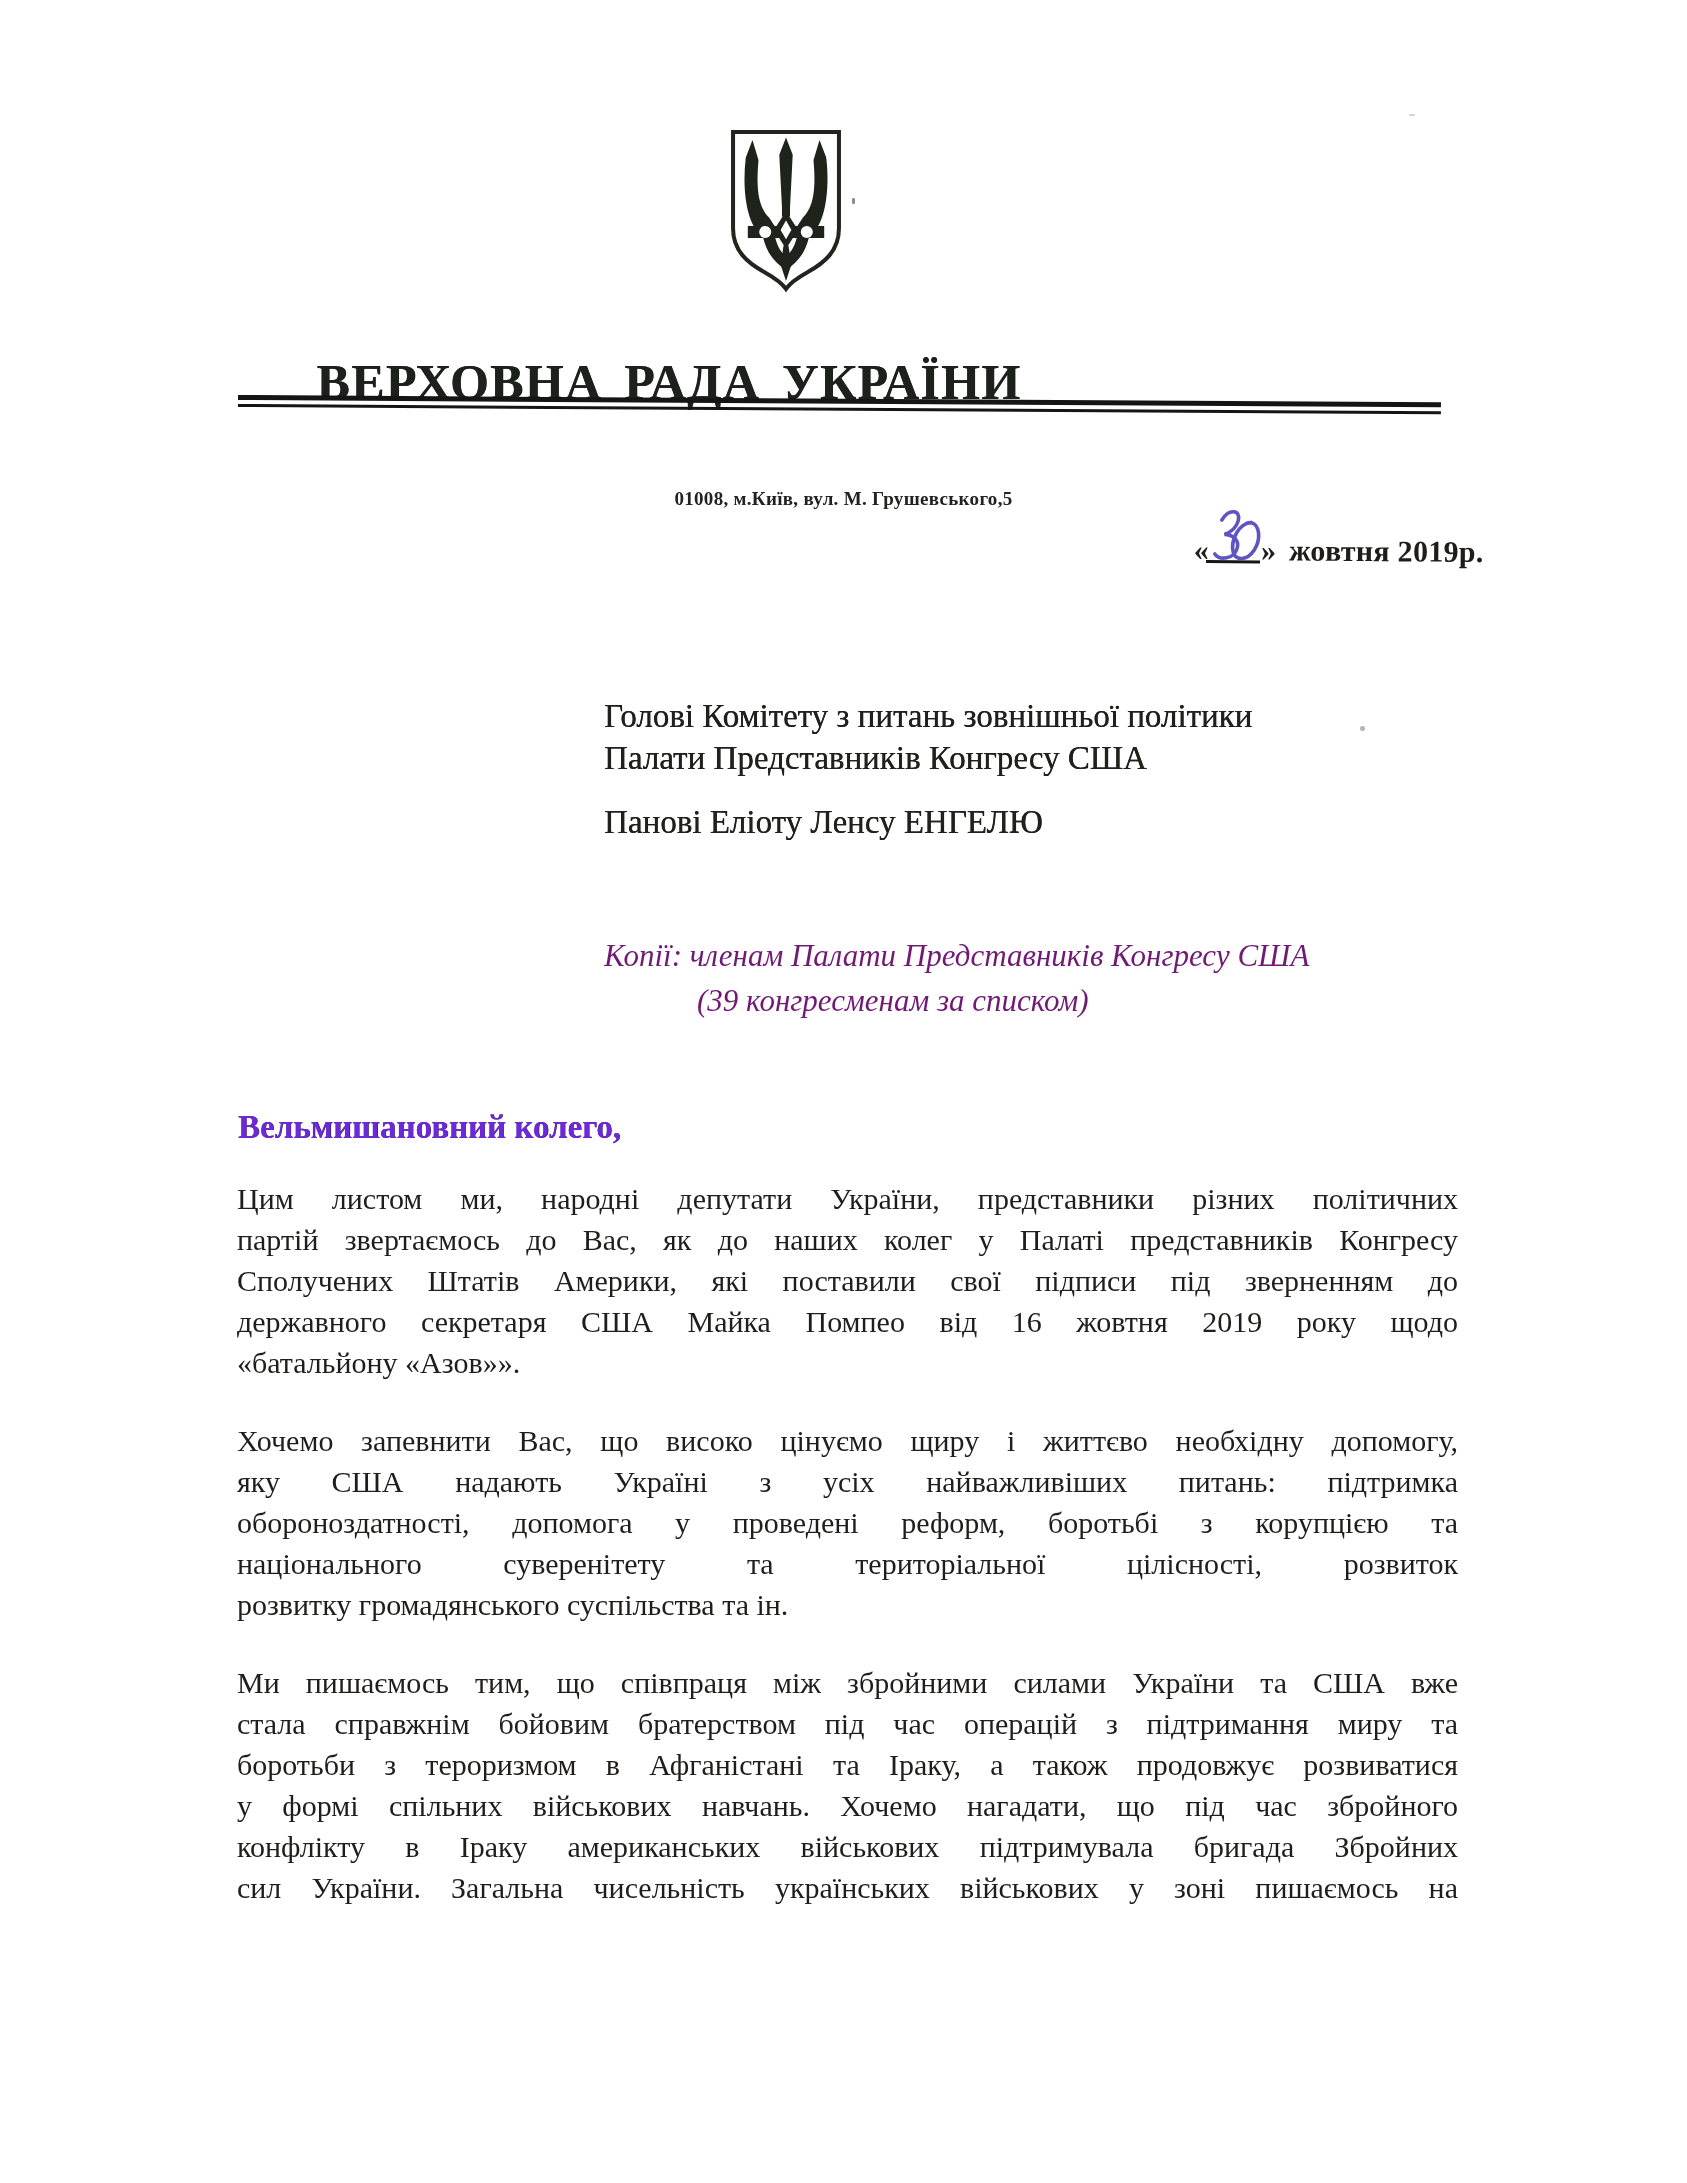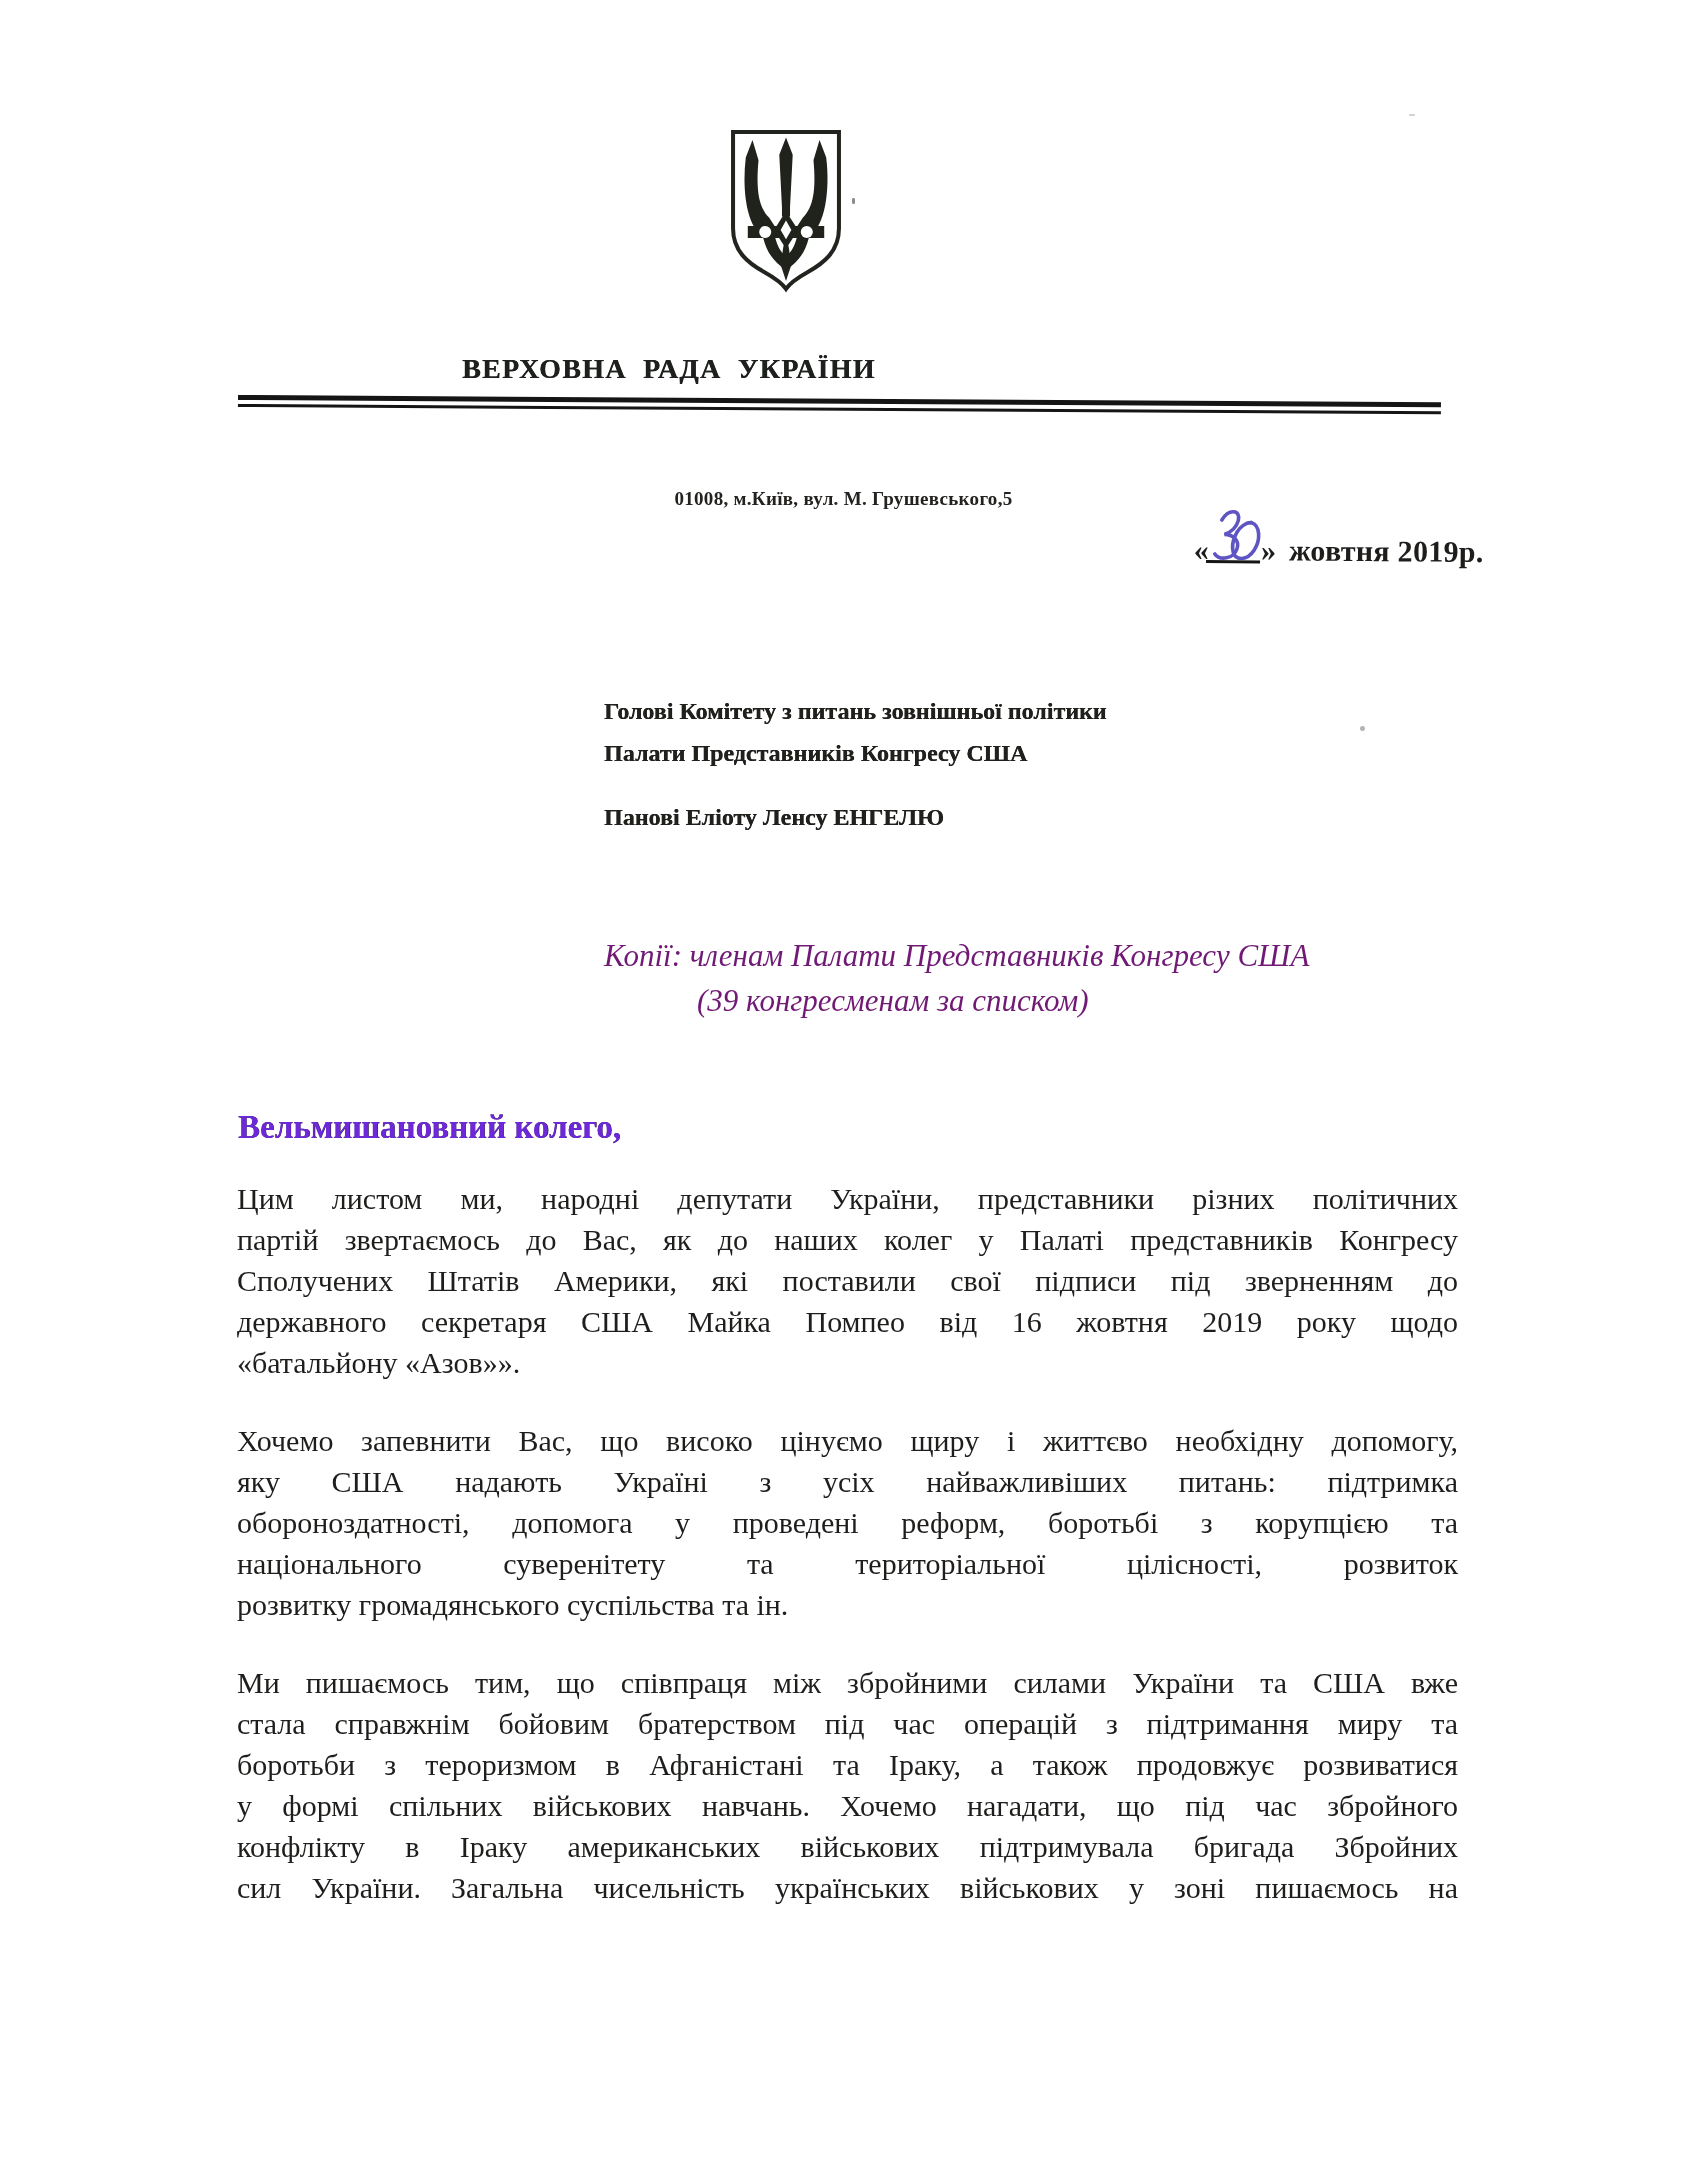--- a/index.html
+++ b/index.html
@@ -8,41 +8,41 @@
     width:1687px;height:2183px;
     background:#ffffff;
     overflow:hidden;
     font-family:"Liberation Serif","DejaVu Serif",serif;
     color:#1e1d1b;
   }
   
   .emblem{position:absolute;left:725px;top:128px;width:122px;height:165px;}
   .vr-title{
     position:absolute;left:0;top:353px;width:1338px;
-    text-align:center;font-size:28px;font-weight:700;
+    text-align:center;font-size:50px;font-weight:700;
     letter-spacing:1.3px;word-spacing:8px;color:#1d201c;
     text-shadow:0.3px 0 0 #1d201c;
   }
   .rule-wrap{position:absolute;left:238px;top:395px;width:1203px;transform:rotate(0.35deg);transform-origin:0 0;}
   .rule-a{height:4.6px;background:#151515;}
   .rule-b{height:3.3px;background:#151515;margin-top:4px;}
   .addr{
     position:absolute;left:0;top:488px;width:1687px;text-align:center;
     font-size:19px;font-weight:700;color:#23221f;letter-spacing:0.3px;
   }
   
   .date-row{position:absolute;left:1191px;top:529px;width:304px;height:79px;transform:rotate(0.4deg);}
   .dq-open{position:absolute;left:2.6px;top:5.3px;font-size:30px;font-weight:700;}
   .dq-close{position:absolute;left:70px;top:5.3px;font-size:30px;font-weight:700;}
   .d-underline{position:absolute;left:14.6px;top:32px;width:54px;height:2.6px;background:#161616;}
   .d-rest{position:absolute;left:98px;top:5.3px;font-size:30px;font-weight:700;letter-spacing:0.3px;white-space:nowrap;}
   .hand30{position:absolute;left:9.3px;top:-24px;width:69px;height:64px;transform:rotate(-3deg);}
   .sr{position:absolute;width:0.7px;height:0.7px;overflow:hidden;clip-path:inset(50%);}
   
-  .rcpt{position:absolute;left:604px;white-space:nowrap;font-weight:700;font-size:24px;color:#20201d;text-shadow:0.3px 0 0 #20201d;}
+  .rcpt{position:absolute;left:604px;white-space:nowrap;font-weight:400;font-size:33px;color:#20201d;text-shadow:0.3px 0 0 #20201d;}
   .rcpt1{top:698px;}
   .rcpt2{top:740px;}
   .rcpt3{top:804px;}
   .copies{position:absolute;white-space:nowrap;font-style:italic;font-size:31px;color:#701a75;}
   .copies1{left:604px;top:938px;}
   .copies2{left:697px;top:983px;}
   
   .salutation{position:absolute;left:238px;top:1109px;font-size:33px;font-weight:700;color:#6d28d9;text-shadow:0.3px 0 0 #1d1c1a;}
   .body-text{position:absolute;left:237px;top:1178px;width:1229px;font-size:30px;line-height:41px;color:#1f1e1c;}
   .para{margin:0 8px 37px 0;}

